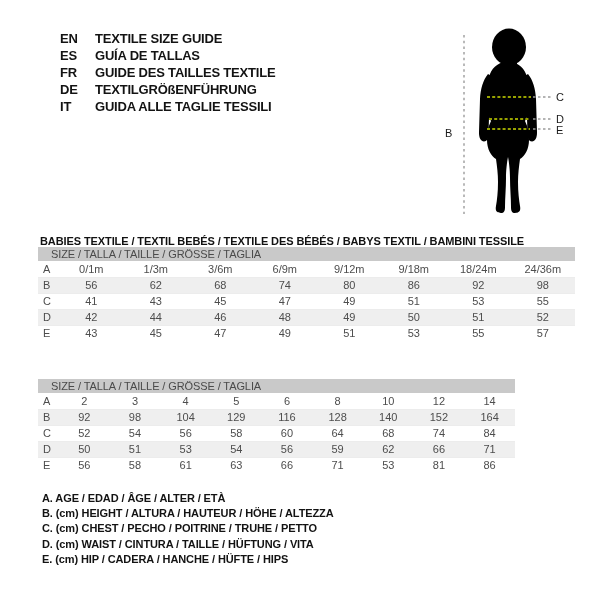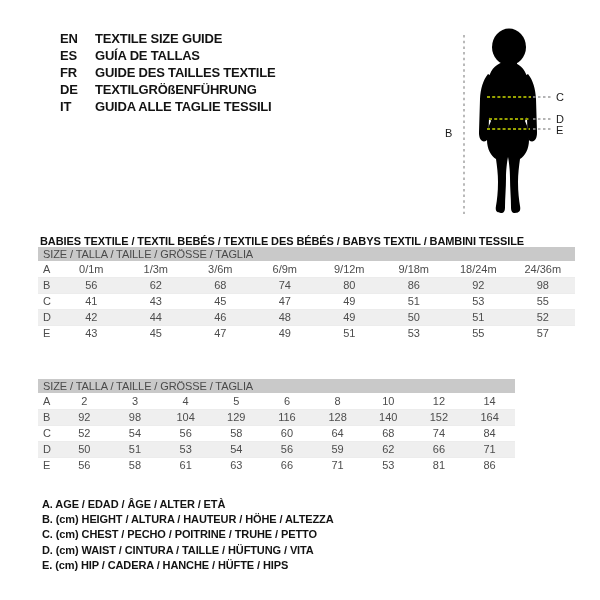--- a/index.html
+++ b/index.html
@@ -11,31 +11,31 @@
   .lang-row{display:flex;font-size:13px;font-weight:700;color:#131313;line-height:17px;letter-spacing:-0.2px;}
   .lang-code{width:35px;flex:0 0 35px;padding-left:20px;}
 
   
   .figure{position:absolute;left:438px;top:22px;width:158px;height:202px;}
 
   
   .sec-title{position:absolute;font-size:11px;font-weight:700;color:#111;letter-spacing:-0.1px;white-space:nowrap;}
   .tbl-wrap{position:absolute;}
   .thead{background:#c9c9c9;color:#4a4a4a;font-size:11px;height:14px;line-height:14px;
-         padding-left:5px;letter-spacing:-0.1px;}
+         padding-left:13px;letter-spacing:-0.1px;}
   table{border-collapse:collapse;table-layout:fixed;width:100%;font-size:11px;color:#4d4d4d;}
   tr{height:16px;}
   td{text-align:center;padding:0;border-top:1px solid #ececec;}
   tr:first-child td{border-top:none;}
   tr:nth-child(even) td{background:#efefef;}
   td.lbl{text-align:left;padding-left:5px;}
   col.lblcol{width:21px;}
 
   
-  .legend{position:absolute;left:42px;top:491px;margin-top:6px;}
+  .legend{position:absolute;left:42px;top:491px;}
   .legend-row{font-size:11px;font-weight:700;color:#131313;line-height:15.2px;letter-spacing:-0.1px;white-space:nowrap;}
 </style>
 </head>
 <body>
 
 <div class="page">
 
   <div class="langs" id="langs-list">
       <div class="lang-row">
         <span class="lang-code">EN</span>

